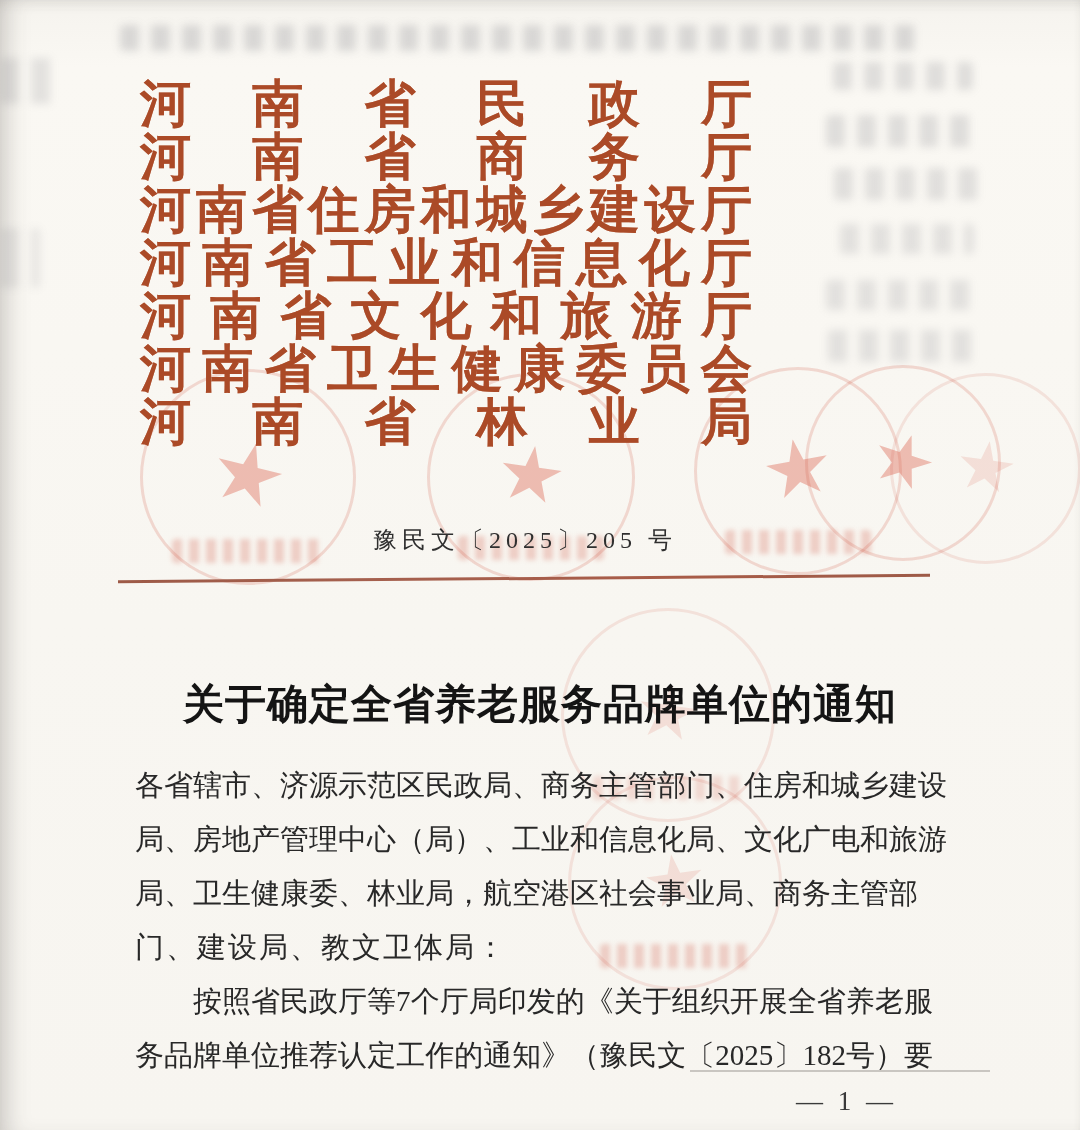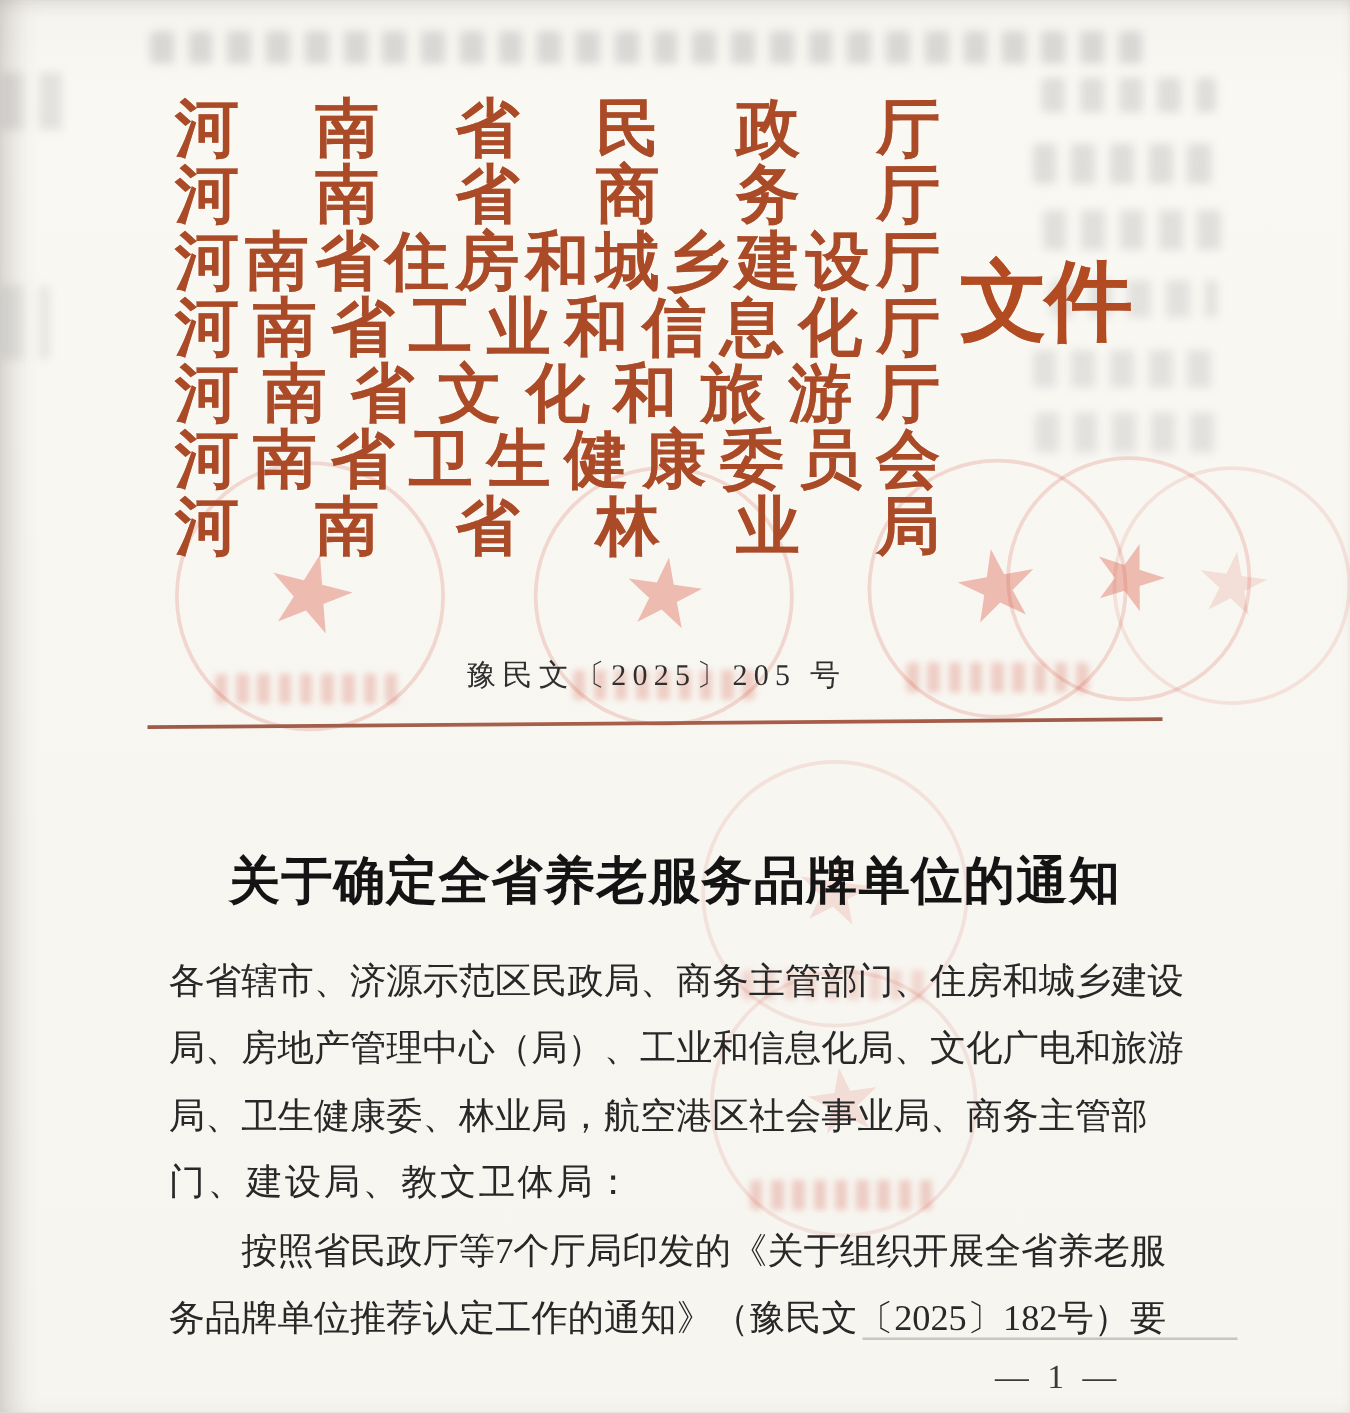--- a/index.html
+++ b/index.html
@@ -44,21 +44,21 @@
     position:absolute;left:0;top:682px;width:1080px;
     text-align:center;font-size:41px;font-weight:700;color:#141414;
     letter-spacing:1px;line-height:1.1;
   }
   .body-block{position:absolute;left:135px;top:771px;width:798px;color:#282828;}
   .body-line{
     height:29px;line-height:29px;margin-bottom:25px;
     font-size:29px;white-space:nowrap;
   }
   .char-justify{display:flex;justify-content:space-between;align-items:baseline;}
-  .plain-left{letter-spacing:2px;font-family:Liberation Mono, monospace;}
+  .plain-left{letter-spacing:2px;}
   .indent-2{margin-left:58px;}
   .page-number{
     position:absolute;left:796px;top:1086px;
     font-size:27px;color:#3a3a3a;letter-spacing:4px;white-space:pre;
   }
   .scan-line{
     position:absolute;left:690px;top:1070px;width:300px;height:2px;
     background:#b9b6b1;opacity:.75;
   }
   
@@ -193,21 +193,20 @@
     <div class="dept-line">
         <span>河</span>
         <span>南</span>
         <span>省</span>
         <span>林</span>
         <span>业</span>
         <span>局</span>
       </div>
   </div>
 
-  <div class="doc-type">文件</div>
 
   <div class="doc-number">豫民文〔2025〕205 号</div>
 
   <div class="red-rule"></div>
 
   <div class="doc-title">关于确定全省养老服务品牌单位的通知</div>
 
   <div class="body-block">
     <div class="body-line char-justify">
         <span>各</span>

